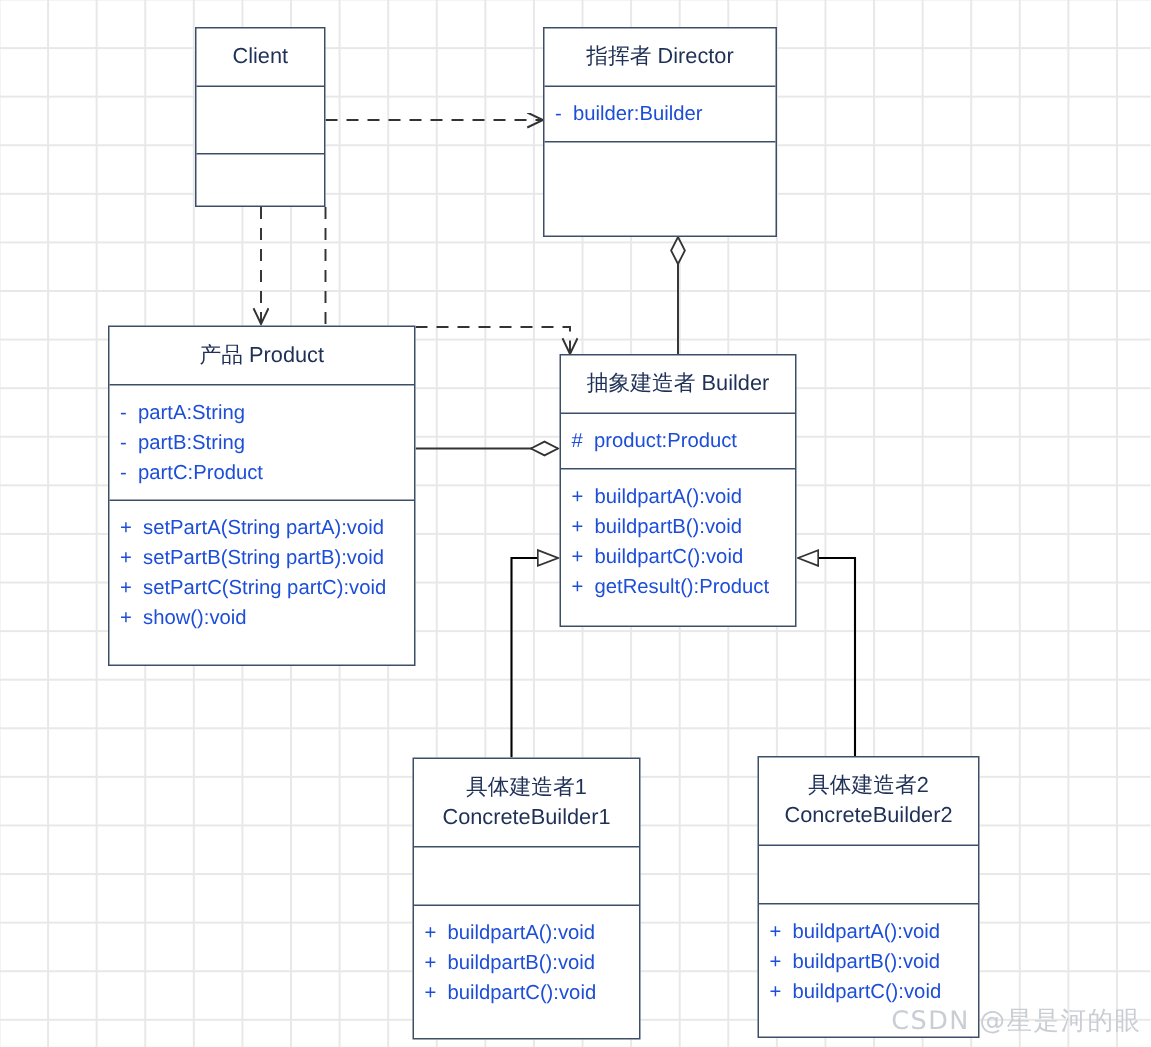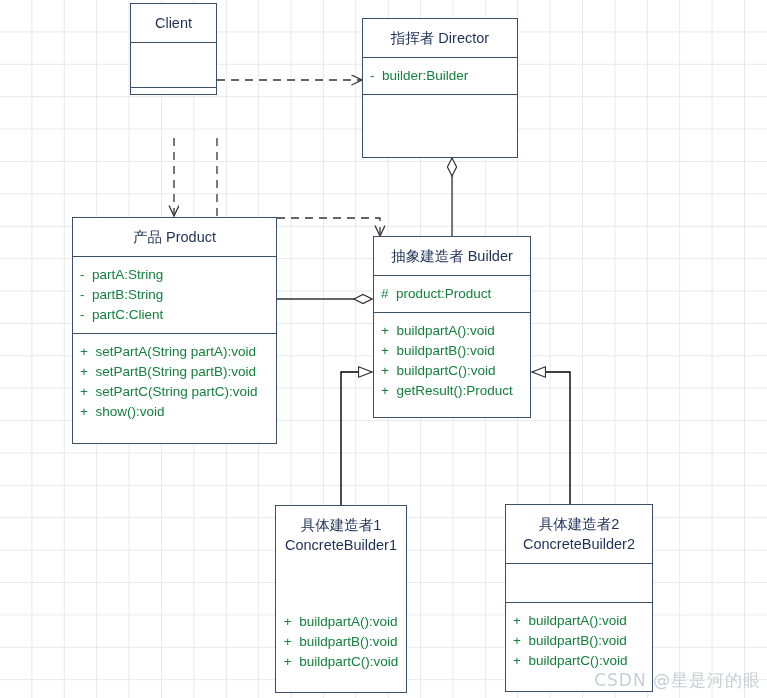--- a/index.html
+++ b/index.html
@@ -57,21 +57,21 @@
   }
   .cls-section {
     padding: 8px 7px 8px 7px;
     box-sizing: border-box;
     flex: 0 0 auto;
   }
   .cls-section.empty {
     padding: 0;
   }
   .member {
-    color: #15803d;
+    color: #1d4ed8;
     font-size: 13.5px;
     line-height: 20px;
     white-space: pre;
   }
   #watermark {
     position: absolute;
     right: 6px;
     bottom: 6px;
     font-size: 17px;
     color: #c9cdd4;
@@ -106,21 +106,21 @@
 
   <path d="M 452,236 L 452,158" fill="none" stroke="#333333" stroke-width="1.3" marker-end="url(#hollowDiamond)"></path>
 
   <path d="M 277,299 L 372,299" fill="none" stroke="#333333" stroke-width="1.3" marker-end="url(#hollowDiamond)"></path>
 
   <path d="M 341,505 L 341,372 L 372,372" fill="none" stroke="#000000" stroke-width="1.4" marker-end="url(#hollowTriangleR)"></path>
 
   <path d="M 570,505 L 570,372 L 532,372" fill="none" stroke="#000000" stroke-width="1.4" marker-end="url(#hollowTriangleR)"></path>
 </svg>
 
-<div class="uml-class" style="left:130px; top:3px; width:87px; height:92px;">
+<div class="uml-class" style="left:130px; top:18px; width:87px; height:120px;">
   <div class="cls-name">Client</div>
   <div class="cls-sep"></div>
   <div class="cls-section empty" style="height:44px;"></div>
   <div class="cls-sep"></div>
   <div class="cls-section empty" style="height:34px;"></div>
 </div>
 
 <div class="uml-class" style="left:362px; top:18px; width:156px; height:140px;">
   <div class="cls-name">指挥者 Director</div>
   <div class="cls-sep"></div>
@@ -129,21 +129,21 @@
   </div>
   <div class="cls-sep"></div>
 </div>
 
 <div class="uml-class" style="left:72px; top:217px; width:205px; height:227px;">
   <div class="cls-name">产品 Product</div>
   <div class="cls-sep"></div>
   <div class="cls-section">
     <div class="member">-  partA:String</div>
     <div class="member">-  partB:String</div>
-    <div class="member">-  partC:Client</div>
+    <div class="member">-  partC:Product</div>
   </div>
   <div class="cls-sep"></div>
   <div class="cls-section">
     <div class="member">+  setPartA(String partA):void</div>
     <div class="member">+  setPartB(String partB):void</div>
     <div class="member">+  setPartC(String partC):void</div>
     <div class="member">+  show():void</div>
   </div>
 </div>
 
@@ -155,21 +155,21 @@
   </div>
   <div class="cls-sep"></div>
   <div class="cls-section">
     <div class="member">+  buildpartA():void</div>
     <div class="member">+  buildpartB():void</div>
     <div class="member">+  buildpartC():void</div>
     <div class="member">+  getResult():Product</div>
   </div>
 </div>
 
-<div class="uml-class" style="left:275px; top:505px; width:132px; height:188px;align-items:center;">
+<div class="uml-class" style="left:275px; top:505px; width:152px; height:188px;">
   <div class="cls-name">具体建造者1
 ConcreteBuilder1</div>
   <div class="cls-sep"></div>
   <div class="cls-section empty" style="height:38px;"></div>
   <div class="cls-sep"></div>
   <div class="cls-section">
     <div class="member">+  buildpartA():void</div>
     <div class="member">+  buildpartB():void</div>
     <div class="member">+  buildpartC():void</div>
   </div>

